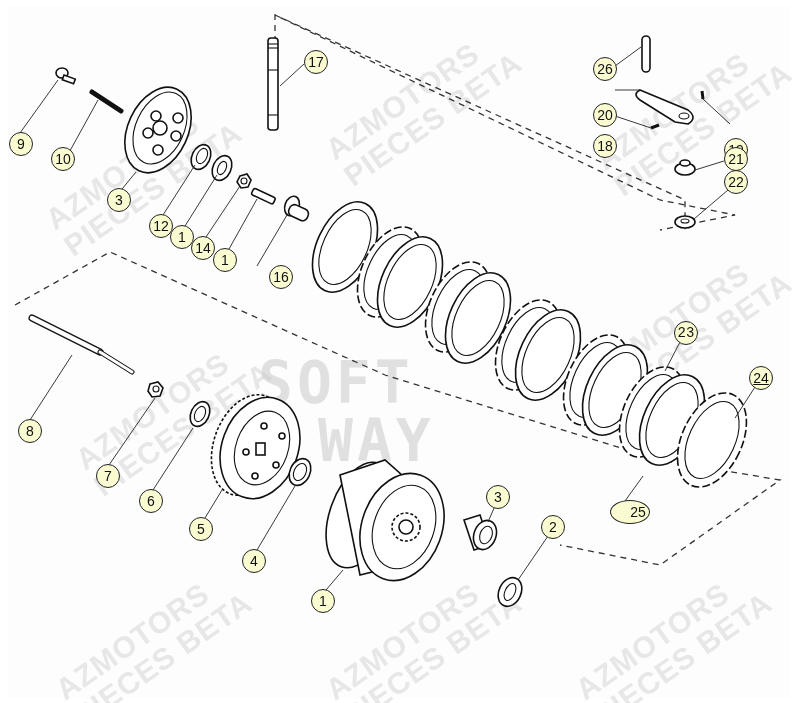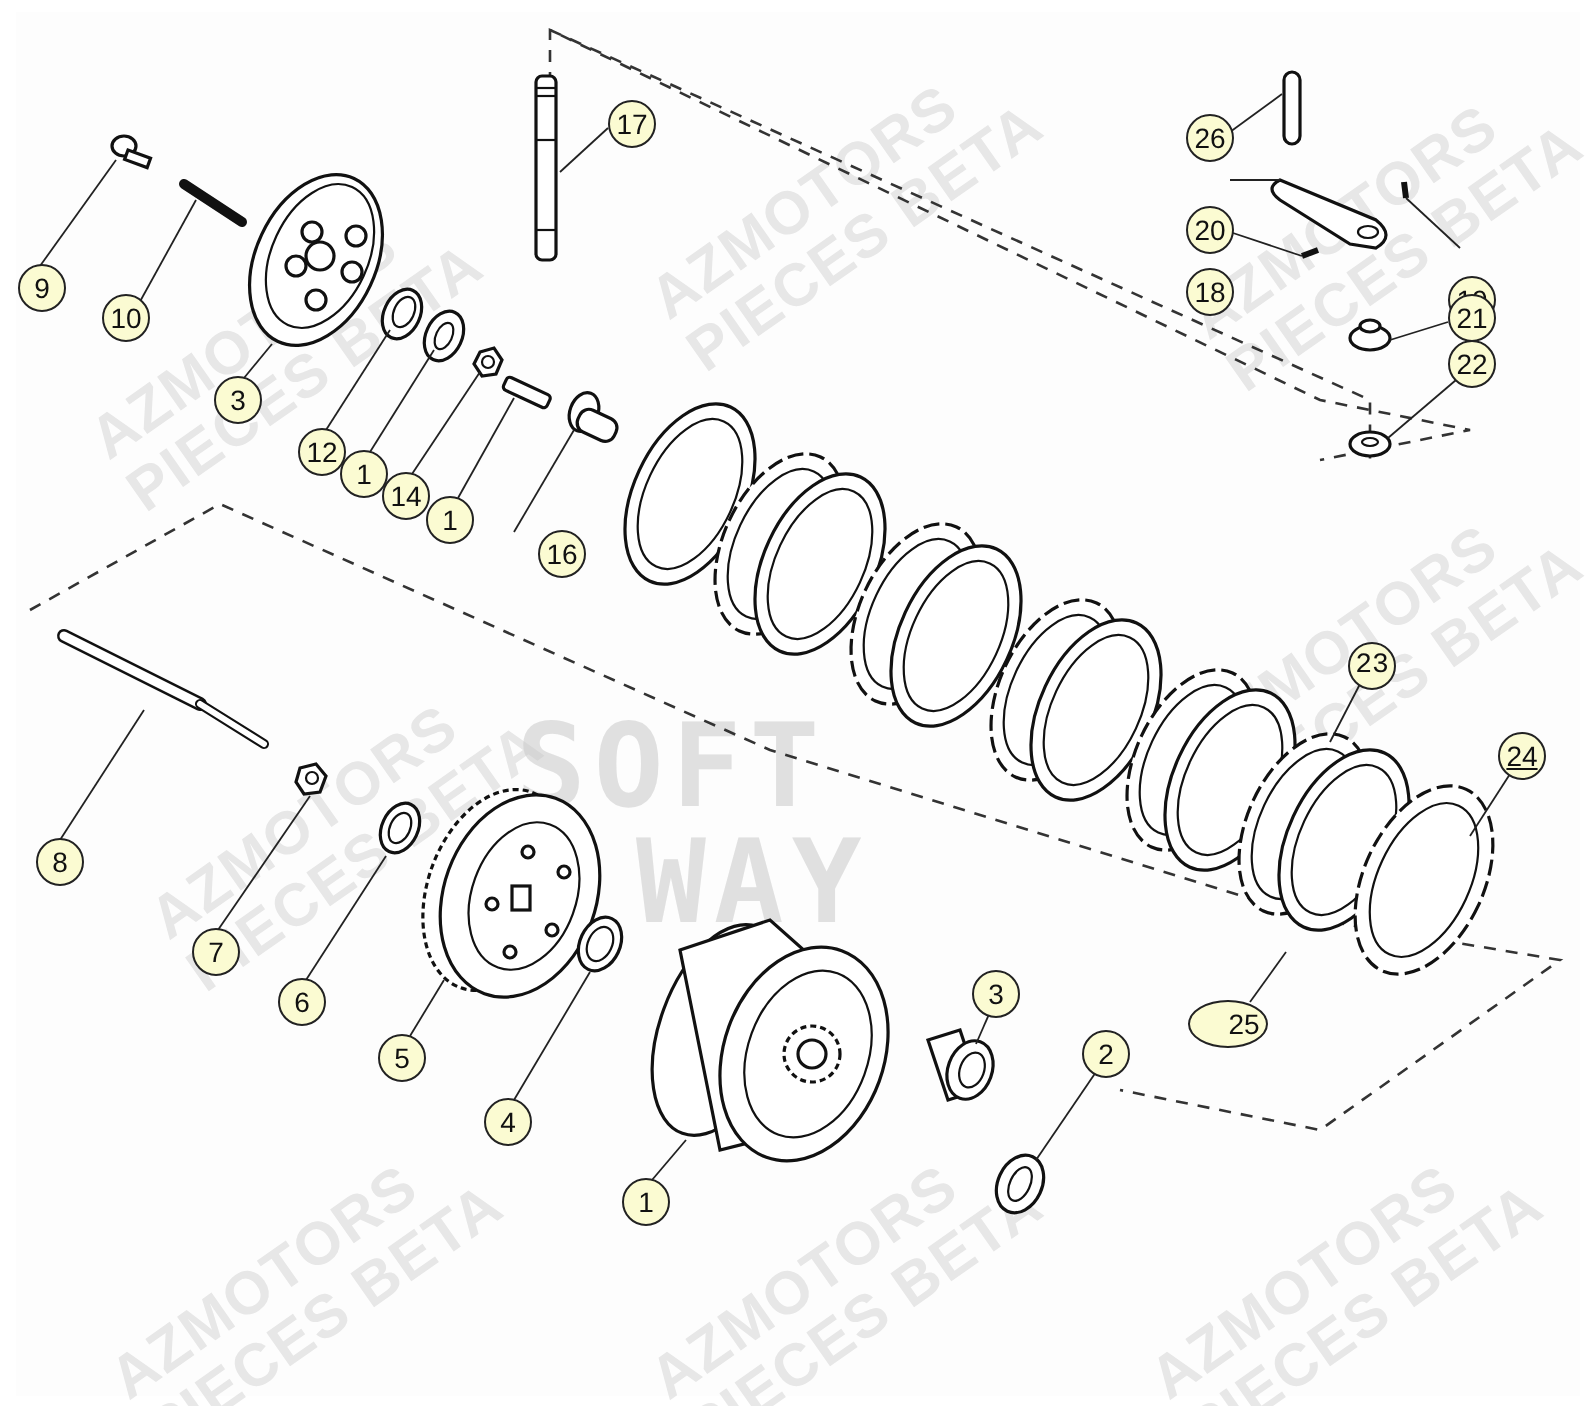--- a/index.html
+++ b/index.html
@@ -275,15 +275,15 @@
   <div class="callout" style="left:224px;top:259px;">1</div>
   <div class="callout" style="left:253px;top:276px;margin-left:16px;">16</div>
   <div class="callout" style="left:315px;top:61px;">17</div>
   <div class="callout" style="left:604px;top:90px;margin-top:44px;">18</div>
   <div class="callout" style="left:735px;top:149px;">19</div>
   <div class="callout" style="left:604px;top:114px;">20</div>
   <div class="callout" style="left:735px;top:158px;">21</div>
   <div class="callout" style="left:735px;top:181px;">22</div>
   <div class="callout" style="left:685px;top:332px;font-family:Liberation Mono, monospace;">23</div>
   <div class="callout" style="left:760px;top:377px;text-decoration:underline;">24</div>
-  <div class="callout" style="left:605px;top:511px;padding-left:16px;">25</div>
+  <div class="callout" style="left:621px;top:511px;padding-left:16px;">25</div>
   <div class="callout" style="left:604px;top:68px;">26</div>
 </div>
 
 </body></html>

